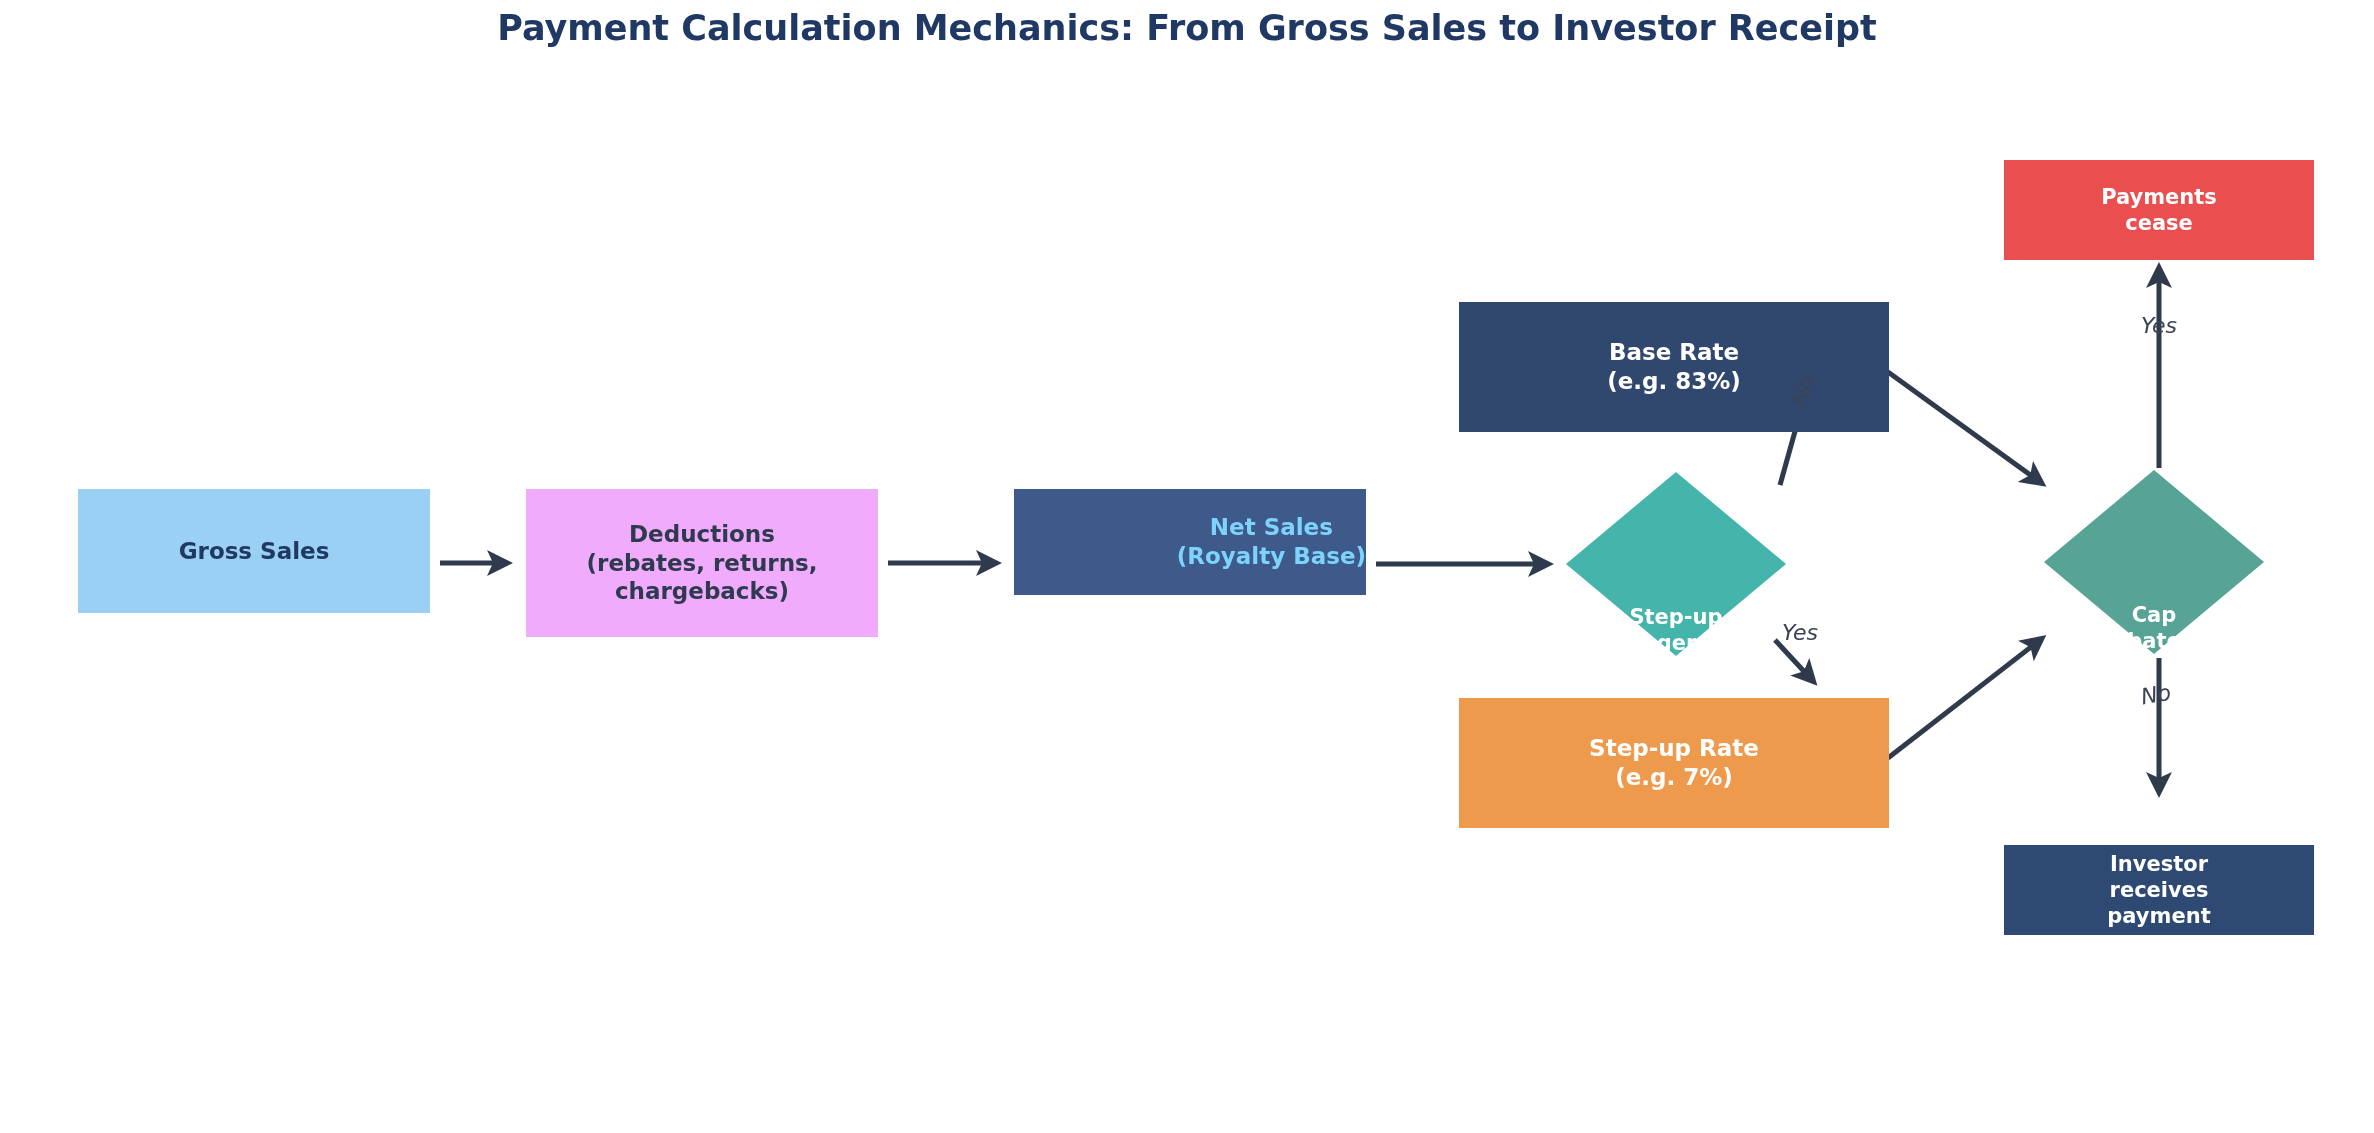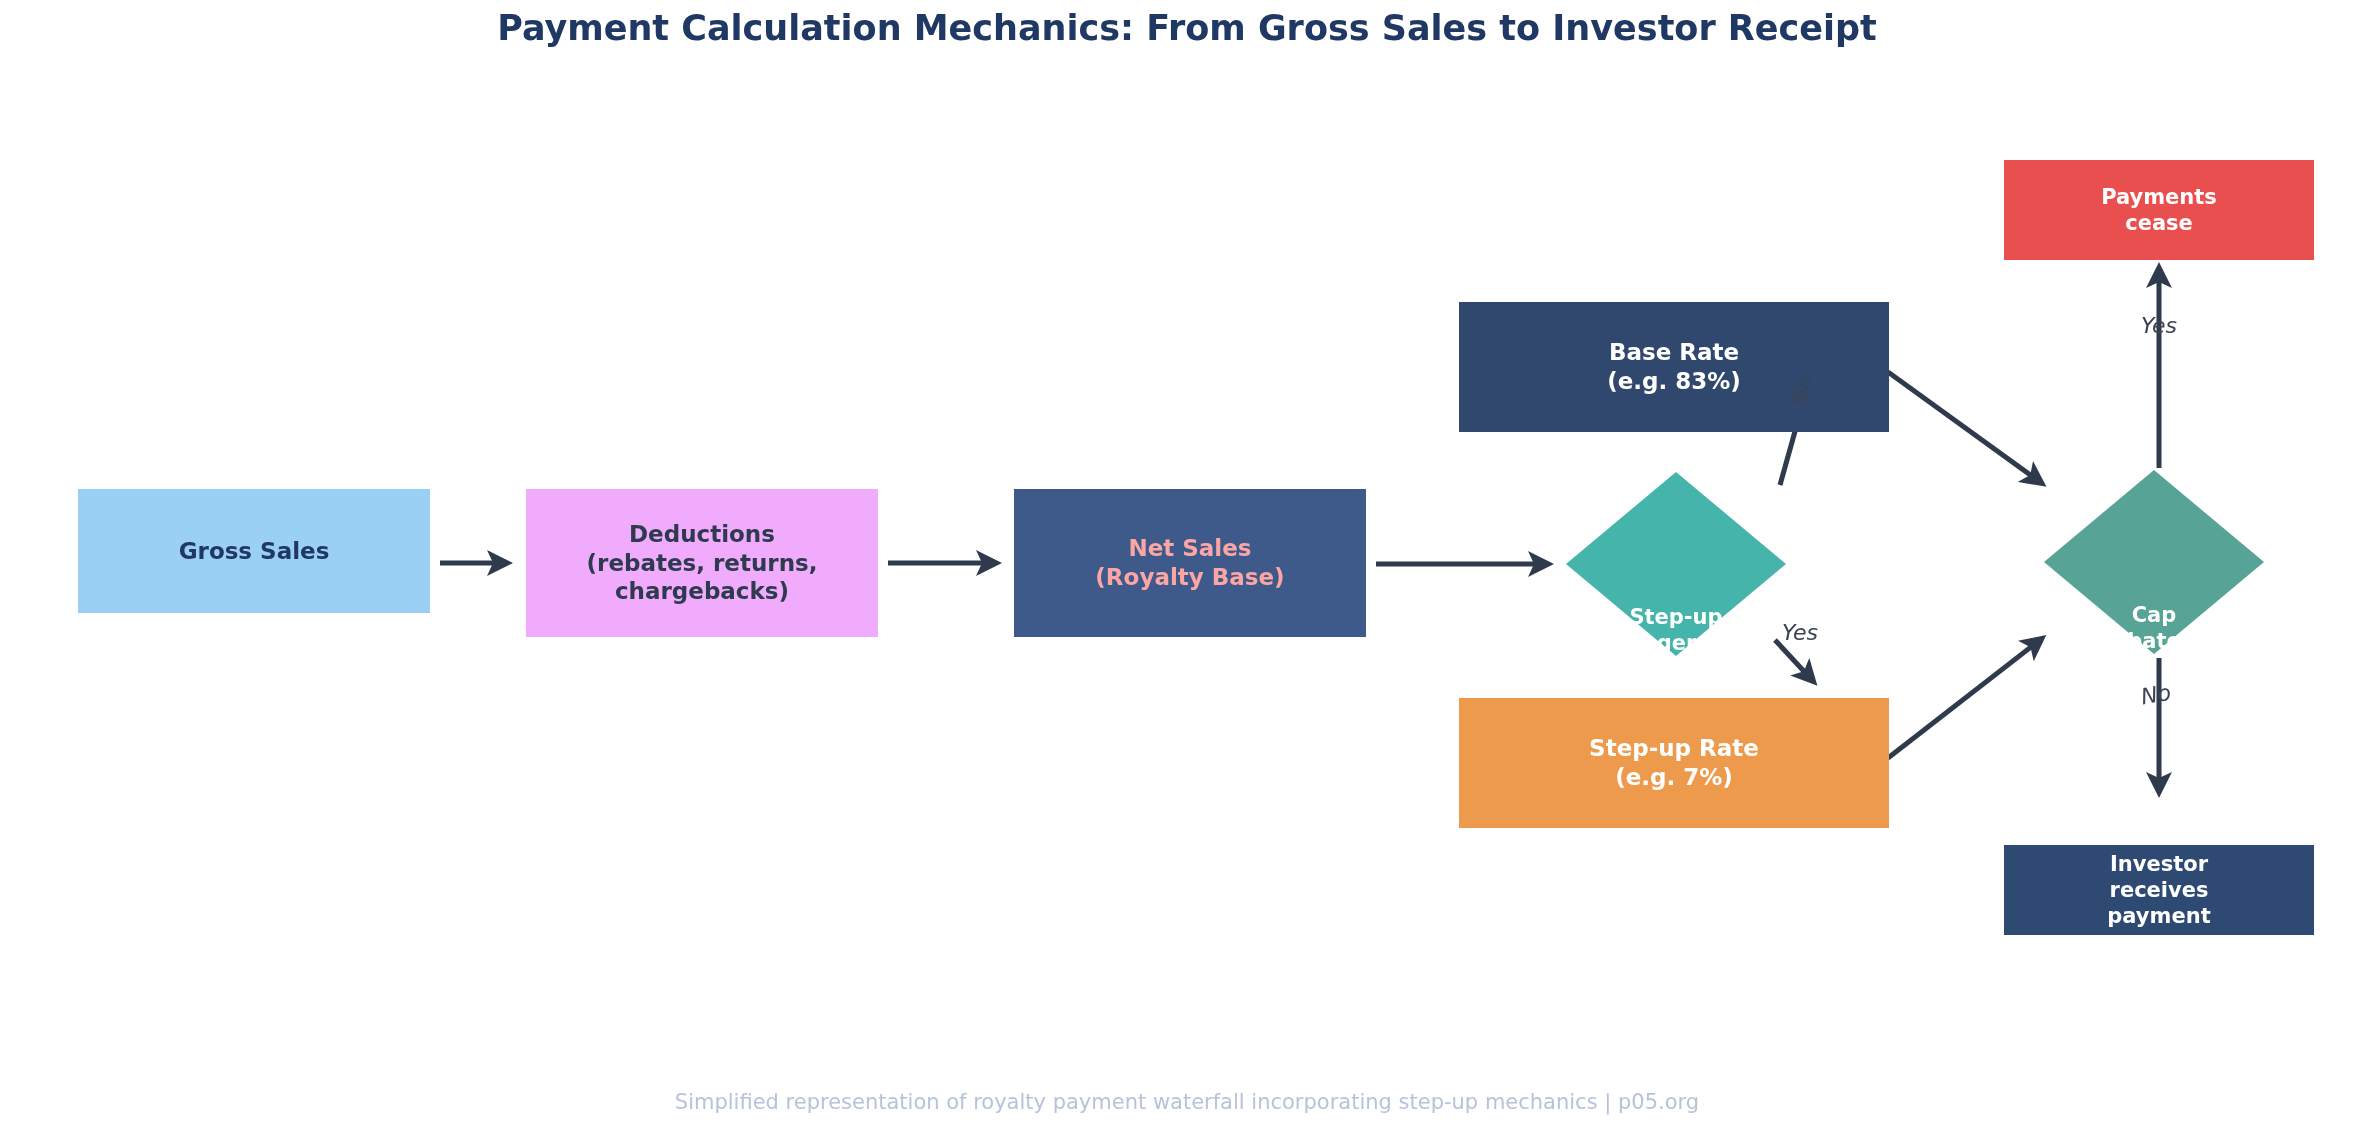--- a/index.html
+++ b/index.html
@@ -112,21 +112,21 @@
         <path d="M 2159 468 L 2159 270" marker-end="url(#arrowhead)"></path>
         <path d="M 2159 658 L 2159 790" marker-end="url(#arrowhead)"></path>
       </g>
   </svg>
 
   <div id="nodes-layer">
       <div class="node rect" style="left: 78px; top: 489px; width: 352px; height: 124px; background: rgb(155, 208, 245); color: rgb(31, 56, 100); font-size: 23px;"><span style="white-space: pre-line;">Gross Sales</span></div>
       <div class="node rect" style="left: 526px; top: 489px; width: 352px; height: 148px; background: #f0abfc; color: rgb(46, 58, 77); font-size: 23px; text-align: center;"><span style="white-space: pre-line;">Deductions
 (rebates, returns,
 chargebacks)</span></div>
-      <div class="node rect" style="left: 1014px; top: 489px; width: 352px; height: 148px; background: rgb(61, 90, 138); color: #fca5a5; font-size: 23px;"><span style="white-space: pre-line;">Net Sales
+      <div class="node rect" style="left: 1014px; top: 489px; width: 352px; height: 106px; background: rgb(61, 90, 138); color: #7dd3fc; font-size: 23px; justify-content: flex-end;"><span style="white-space: pre-line;">Net Sales
 (Royalty Base)</span></div>
       <div class="diamond-wrap" style="left: 1566px; top: 472px; width: 220px; height: 184px;">
         <div class="diamond-shape" style="background: rgb(69, 181, 171);"></div>
         <div class="diamond-label" style="color: rgb(255, 255, 255); font-size: 21px;">Step-up
 triggered?</div>
       </div>
       <div class="node rect" style="left: 1459px; top: 302px; width: 430px; height: 130px; background: rgb(49, 72, 110); color: rgb(255, 255, 255); font-size: 23px;"><span style="white-space: pre-line;">Base Rate
 (e.g. 83%)</span></div>
       <div class="node rect" style="left: 1459px; top: 698px; width: 430px; height: 130px; background: rgb(238, 154, 77); color: rgb(255, 255, 255); font-size: 23px;"><span style="white-space: pre-line;">Step-up Rate
 (e.g. 7%)</span></div>
@@ -141,15 +141,14 @@
 receives
 payment</span></div>
     </div>
   <div id="labels-layer">
       <div class="edge-label" style="left: 1787px; top: 378px; transform: rotate(-70deg);">No</div>
       <div class="edge-label" style="left: 1782px; top: 620px;">Yes</div>
       <div class="edge-label" style="left: 2141px; top: 313px;">Yes</div>
       <div class="edge-label" style="left: 2141px; top: 682px; transform: rotate(-10deg);">No</div>
     </div>
 
-  <div id="footer">Simplified representation of royalty payment waterfall incorporating step-up mechanics | p05.org</div>
 
 </div>
 
 </body></html>

